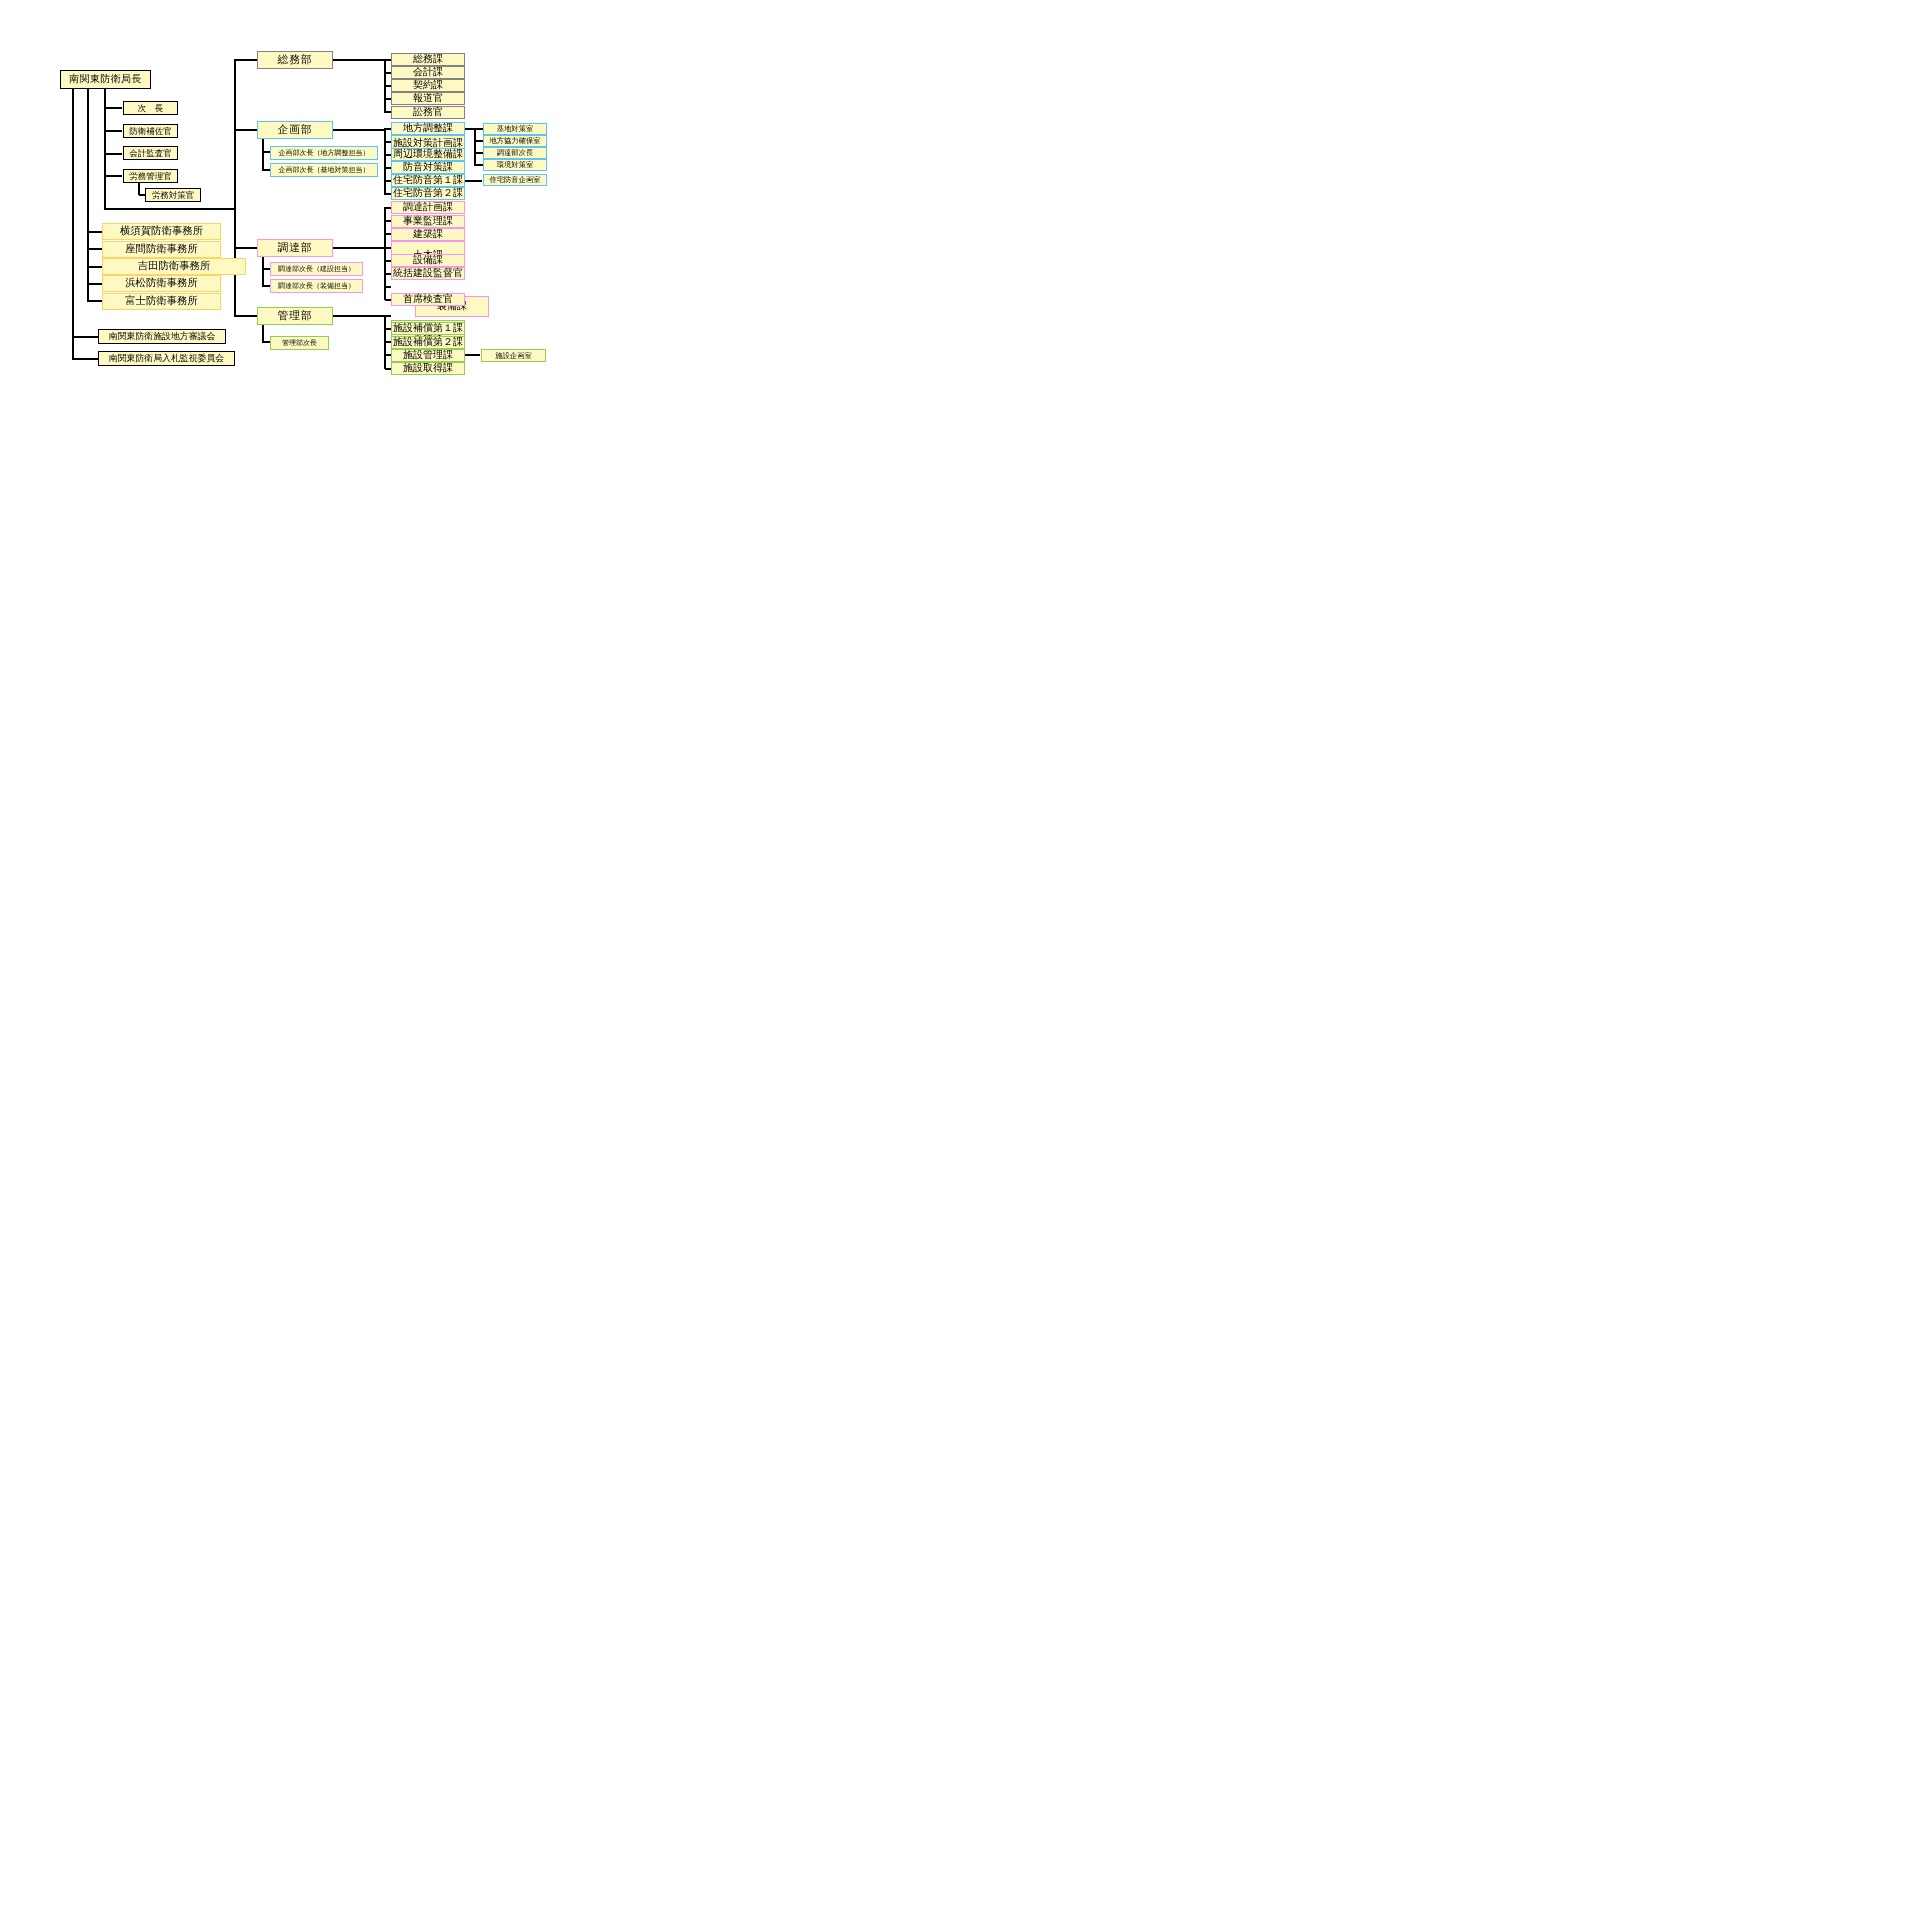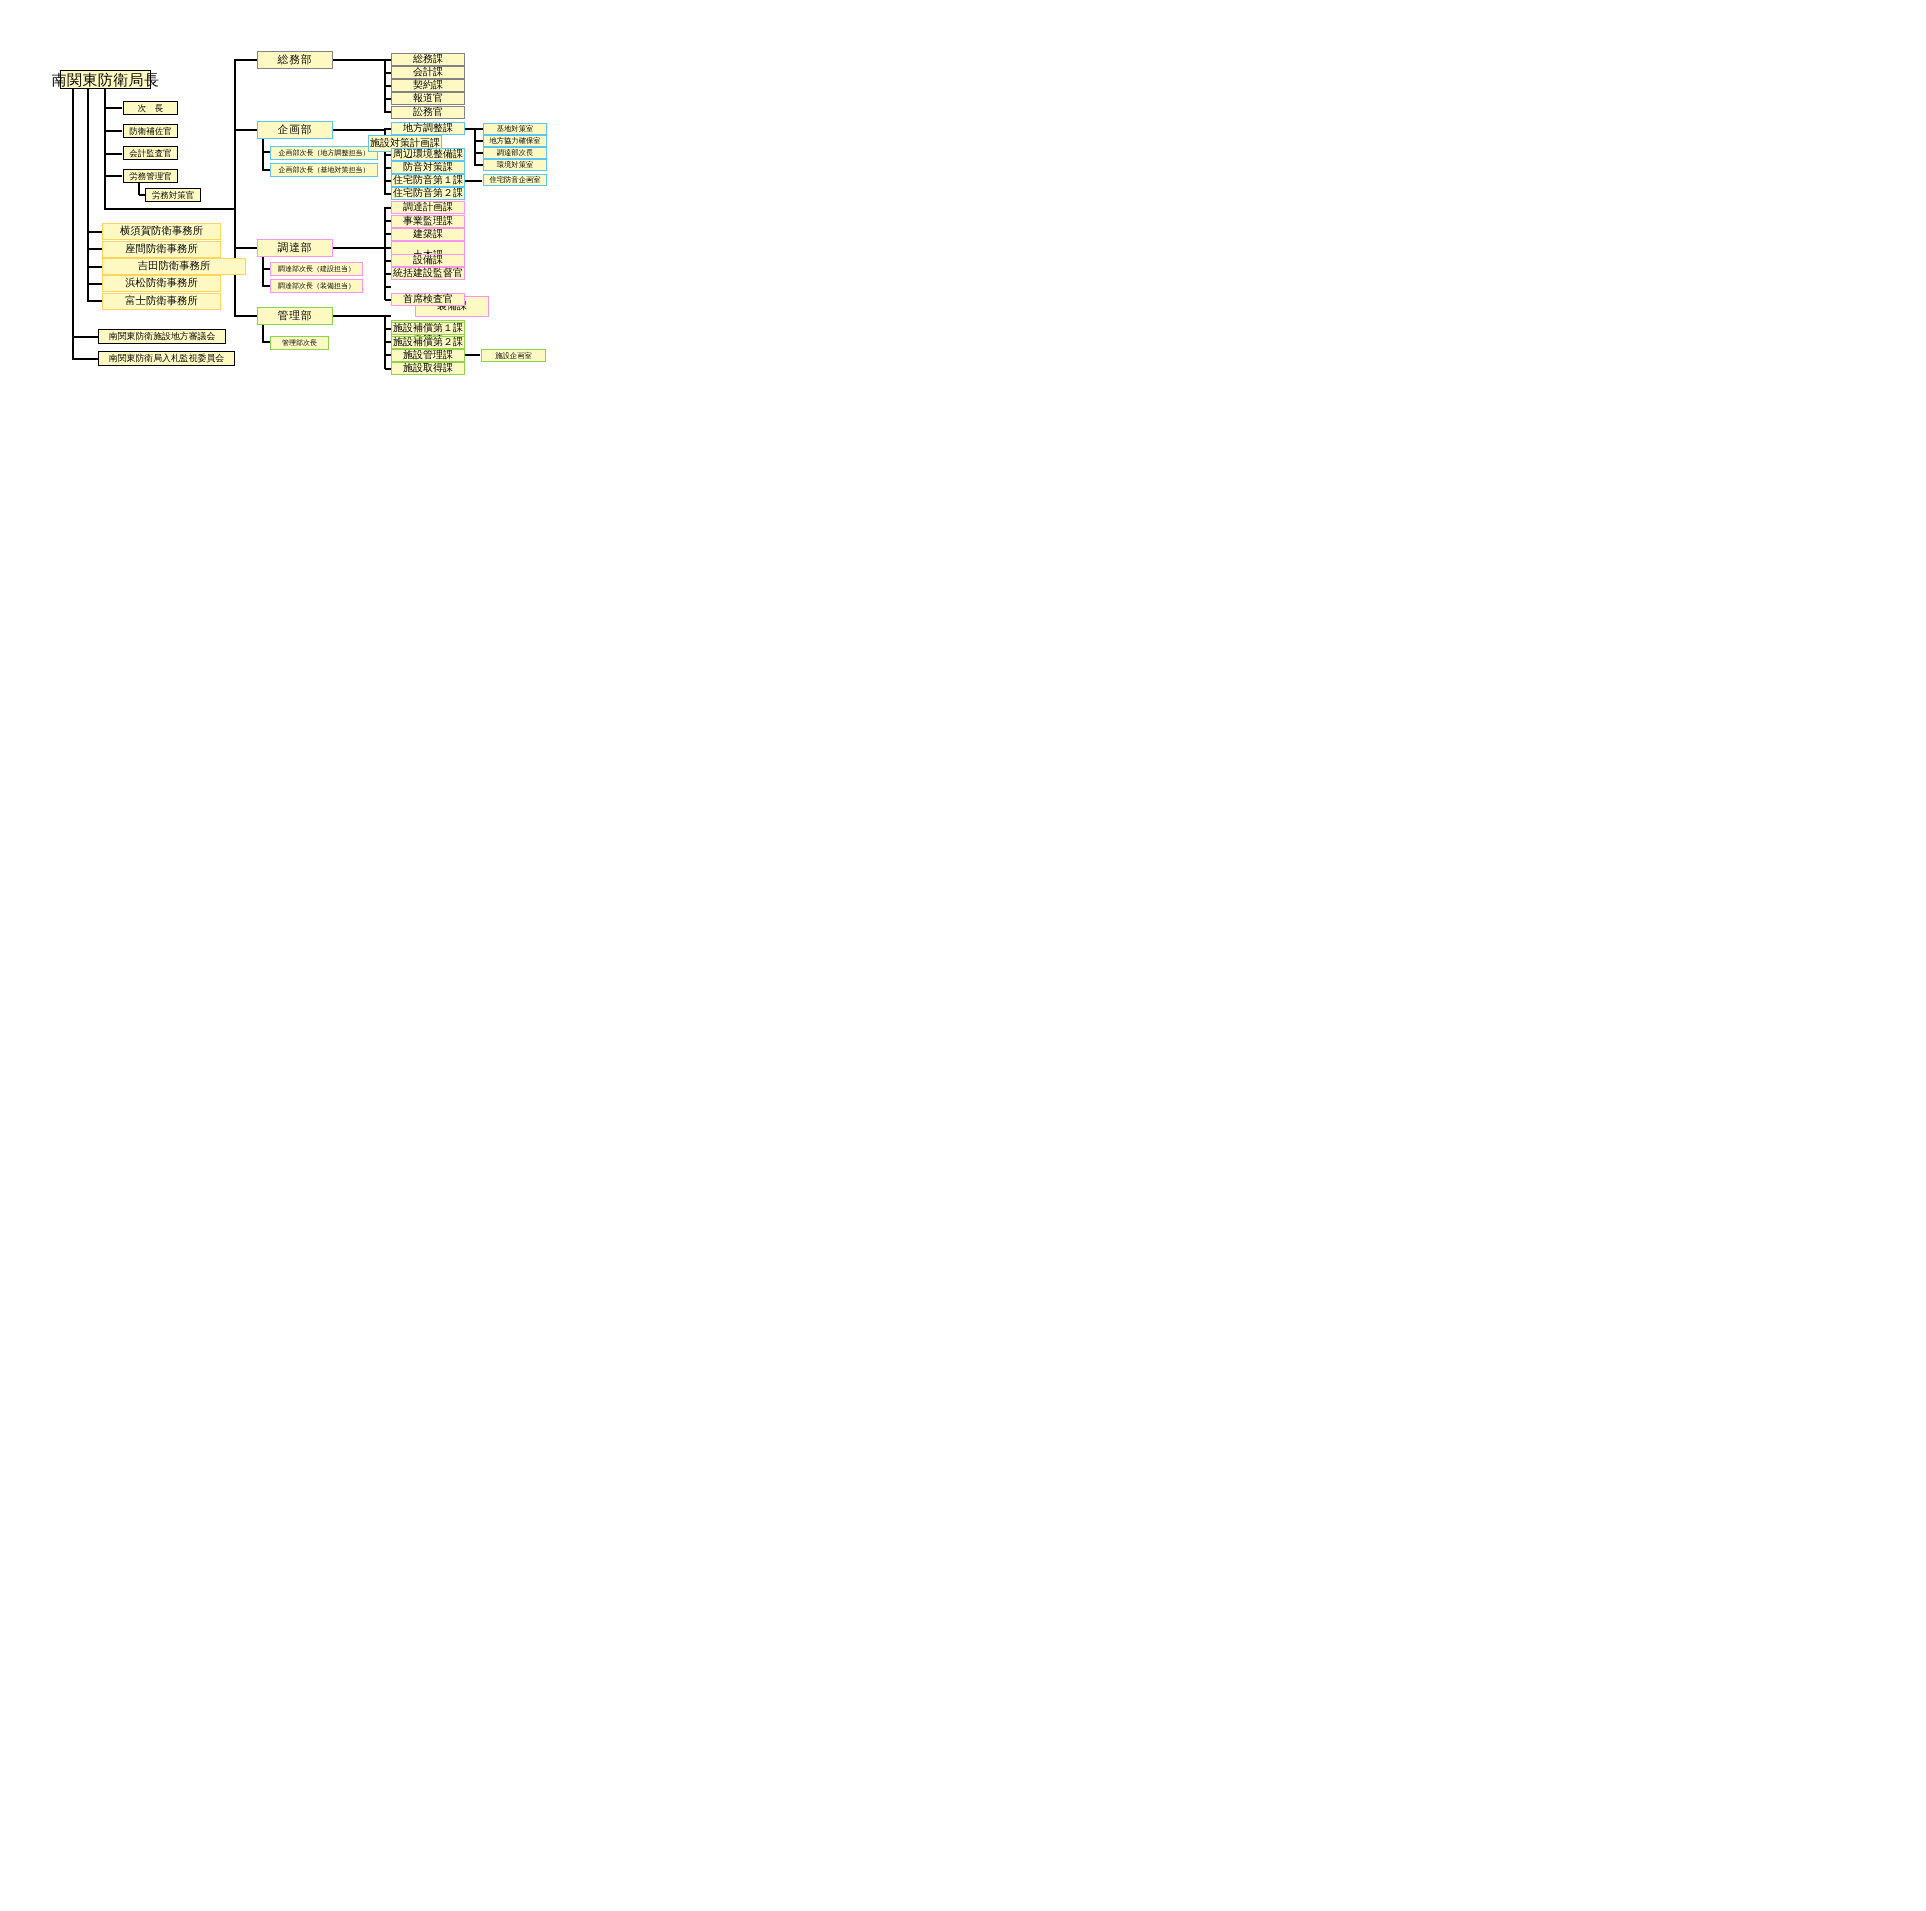--- a/index.html
+++ b/index.html
@@ -1,21 +1,21 @@
 <!DOCTYPE html>
 <html style="font-size:6.2px"><head>
 <meta charset="utf-8">
 <style>
   html,body{margin:0;padding:0;background:#fff;}
   #canvas{position:relative;width:595px;height:421px;background:#fff;overflow:hidden;
           font-family:"Liberation Sans","DejaVu Sans",sans-serif;color:#000;}
   .box{position:absolute;box-sizing:border-box;background:#fef9c3;display:flex;
        align-items:center;justify-content:center;text-align:center;line-height:1.05;
        white-space:nowrap;}
-  .b-title{border:1.9px solid #000;font-size:15px;letter-spacing:0.4px;}
+  .b-title{border:1.9px solid #000;font-size:10px;letter-spacing:0.4px;}
   .b-black{border:1.2px solid #000;font-size:8.5px;}
   .b-council{border:1.2px solid #000;font-size:8.9px;}
   .b-office{border:1.5px solid #FCD45F;font-size:10.4px;}
   .b-dept{border:1.9px solid;font-size:10.8px;letter-spacing:0.8px;}
   .b-deputy{border:1.5px solid;font-size:7px;}
   .b-child{border:1.5px solid;font-size:10px;}
   .b-room{border:1.5px solid;font-size:7.3px;}
   .c-gray{border-color:#828282;}
   .c-blue{border-color:#5BC6F5;}
   .c-pink{border-color:#F995EC;}
@@ -127,21 +127,21 @@
   <div class="box b-deputy c-pink" style="left:270px;top:279px;width:93px;height:13.5px;">調達部次長（装備担当）</div>
   <div class="box b-deputy c-green" style="left:270px;top:336px;width:59px;height:13.5px;">管理部次長</div>
 
   <div class="box b-child c-gray" style="left:391px;top:53px;width:74px;height:13px;">総務課</div>
   <div class="box b-child c-gray" style="left:391px;top:66px;width:74px;height:13px;">会計課</div>
   <div class="box b-child c-gray" style="left:391px;top:79px;width:74px;height:13px;">契約課</div>
   <div class="box b-child c-gray" style="left:391px;top:92px;width:74px;height:13px;">報道官</div>
   <div class="box b-child c-gray" style="left:391px;top:106px;width:74px;height:13px;">訟務官</div>
 
   <div class="box b-child c-blue" style="left:391px;top:122px;width:74px;height:13px;">地方調整課</div>
-  <div class="box b-child c-blue" style="left:368px;top:135px;width:74px;height:17px;">施設対策計画課</div>
+  <div class="box b-child c-blue" style="left:391px;top:135px;width:74px;height:17px;">施設対策計画課</div>
   <div class="box b-child c-blue" style="left:391px;top:148px;width:74px;height:13px;">周辺環境整備課</div>
   <div class="box b-child c-blue" style="left:391px;top:161px;width:74px;height:13px;">防音対策課</div>
   <div class="box b-child c-blue" style="left:391px;top:174px;width:74px;height:13px;">住宅防音第１課</div>
   <div class="box b-child c-blue" style="left:391px;top:187px;width:74px;height:13px;">住宅防音第２課</div>
 
   <div class="box b-room c-blue" style="left:483px;top:123px;width:64px;height:12px;">基地対策室</div>
   <div class="box b-room c-blue" style="left:483px;top:135px;width:64px;height:12px;">地方協力確保室</div>
   <div class="box b-room c-blue" style="left:483px;top:147px;width:64px;height:12px;">調達部次長</div>
   <div class="box b-room c-blue" style="left:483px;top:159px;width:64px;height:12px;">環境対策室</div>
   <div class="box b-room c-blue" style="left:483px;top:174px;width:64px;height:12.3px;">住宅防音企画室</div>

